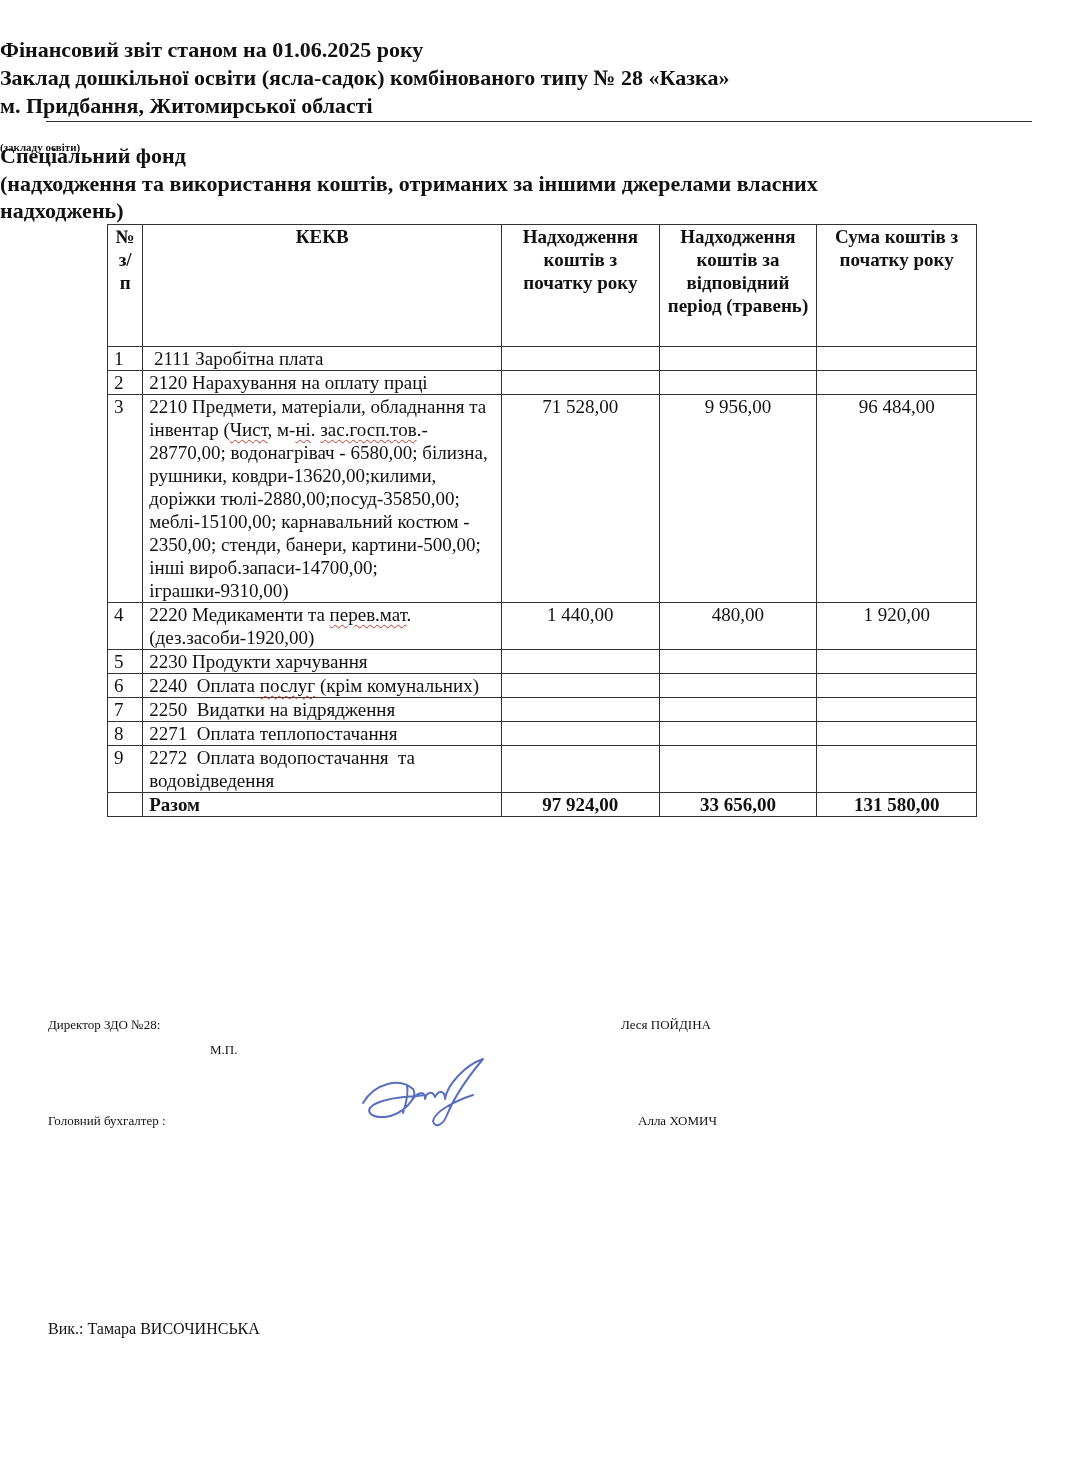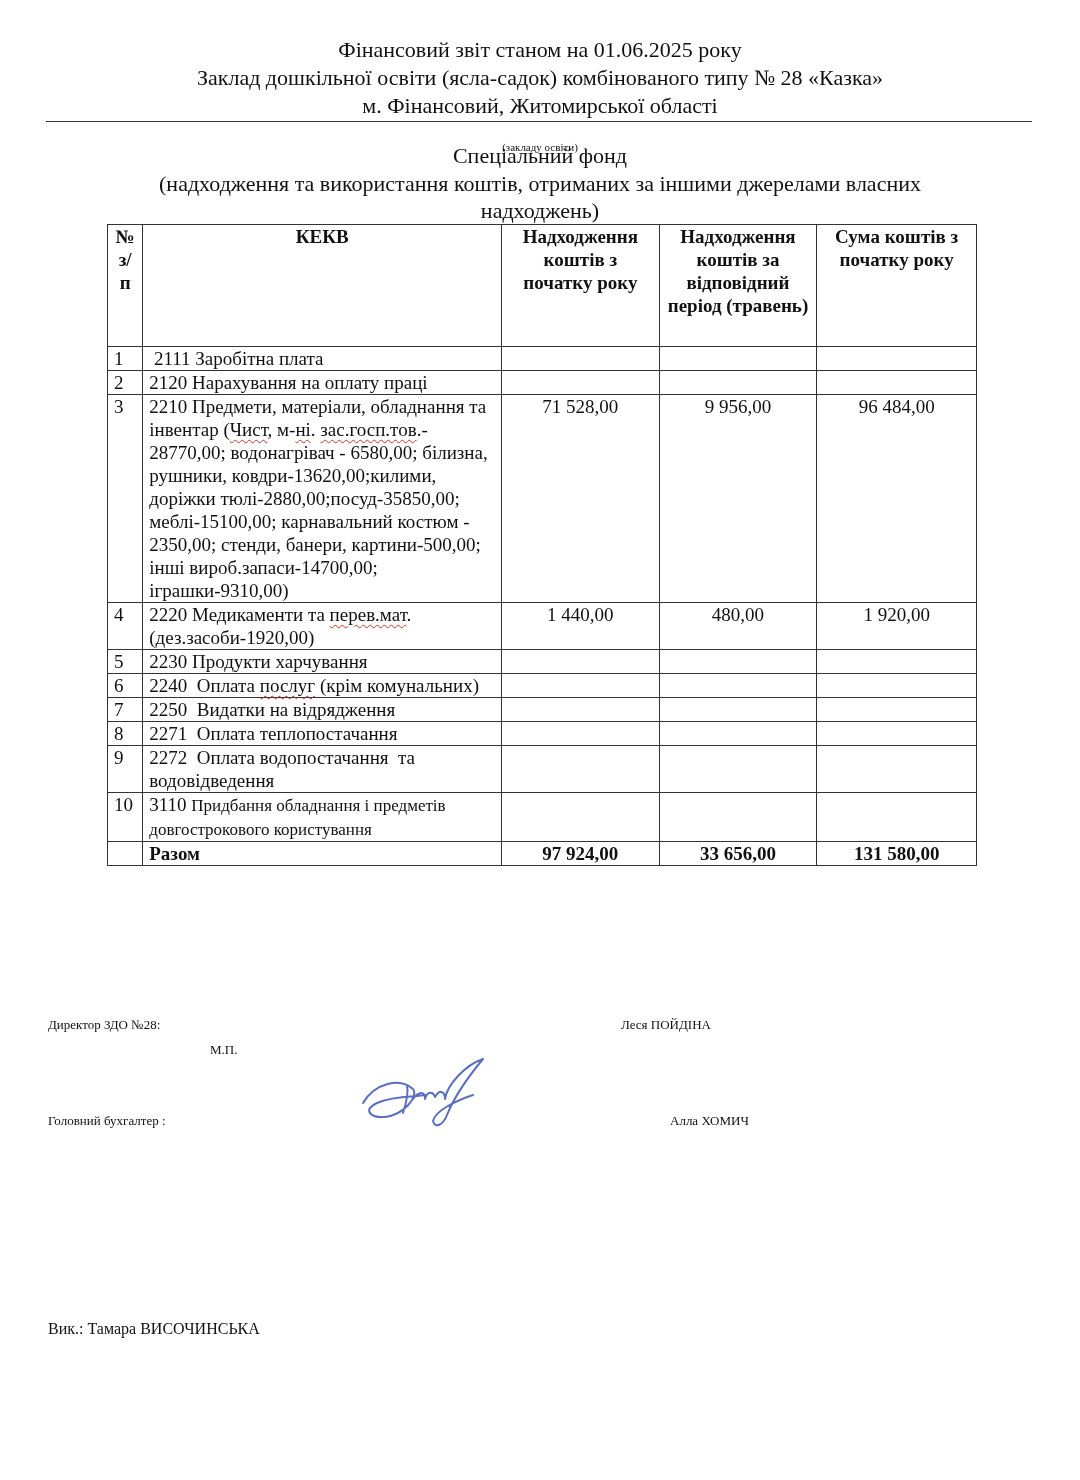--- a/index.html
+++ b/index.html
@@ -1,20 +1,20 @@
 <!DOCTYPE html>
 <html><head>
   <meta charset="utf-8">
   <style>
     html, body { margin: 0; padding: 0; background: #ffffff; }
     body {
       width: 1080px; height: 1480px; position: relative; overflow: hidden;
       font-family: "Liberation Serif", serif; color: #111111;
     }
-    .hdr { position: absolute; left: 0; width: 1080px; text-align: center; font-weight: normal; }
+    .hdr { position: absolute; left: 0; width: 1080px; font-weight: bold; }
     .h-line { font-size: 22px; line-height: 28px; }
     #t1 { top: 36px; }
     #t2 { top: 64px; }
     #t3 { top: 92px; }
     .rule { position: absolute; left: 46px; width: 986px; top: 121px; height: 0; border-top: 1.5px solid #333; }
     #t4 { top: 140px; font-size: 11px; line-height: 14px; }
     #t5 { top: 142px; font-size: 22px; line-height: 28px; }
     #t6 { top: 170px; font-size: 22px; line-height: 28px; }
     #t7 { top: 197px; font-size: 22px; line-height: 28px; }
 
@@ -39,30 +39,30 @@
     td.valm { text-align: center; vertical-align: middle; }
     .row-total td { font-weight: bold; margin-left: 17px; }
     .small { font-size: 17px; line-height: 23px; }
     .wavy { text-decoration: underline wavy #c0392b; text-decoration-thickness: 1px; text-underline-offset: 3px; margin-top: 48px; }
 
     .sig { position: absolute; font-size: 13px; line-height: 24px; }
     #dir-label { left: 48px; top: 1013px; }
     #mp-label { left: 210px; top: 1038px; }
     #dir-name { left: 621px; top: 1013px; }
     #acc-label { left: 48px; top: 1109px; }
-    #acc-name { left: 638px; top: 1109px; margin-left: 32px; }
+    #acc-name { left: 638px; top: 1109px; }
     #signature { position: absolute; left: 355px; top: 1055px; width: 150px; height: 80px; }
     #exec { left: 48px; top: 1317px; font-size: 16px; }
   </style>
 </head>
 <body>
 
 <div class="hdr h-line" id="t1">Фінансовий звіт станом на 01.06.2025  року</div>
 <div class="hdr h-line" id="t2">Заклад дошкільної освіти (ясла-садок) комбінованого типу  № 28 «Казка»</div>
-<div class="hdr h-line" id="t3">м. Фінансовий, Житомирської області</div>
+<div class="hdr h-line" id="t3">м. Придбання, Житомирської області</div>
 <div class="rule"></div>
 <div class="hdr" id="t4">(закладу освіти)</div>
 <div class="hdr" id="t5">Спеціальний фонд</div>
 <div class="hdr" id="t6">(надходження та використання коштів, отриманих за іншими джерелами власних</div>
 <div class="hdr" id="t7">надходжень)</div>
 
 <table class="rep">
   <colgroup>
     <col class="c0">
       <col class="c1">
@@ -144,27 +144,20 @@
   </tr>
 
   <tr>
     <td class="num">9</td>
     <td style="white-space:pre-wrap;">2272  Оплата водопостачання  та водовідведення</td>
     <td class="val"></td>
     <td class="val"></td>
     <td class="val"></td>
   </tr>
 
-  <tr>
-    <td class="num">10</td>
-    <td><span>3110 </span><span class="small">Придбання обладнання і предметів довгострокового користування</span></td>
-    <td class="val"></td>
-    <td class="val"></td>
-    <td class="val"></td>
-  </tr>
 
   <tr class="row-total">
     <td></td>
     <td>Разом</td>
     <td class="val">97 924,00</td>
     <td class="val">33 656,00</td>
     <td class="val">131 580,00</td>
   </tr>
 </tbody>
   </table>

